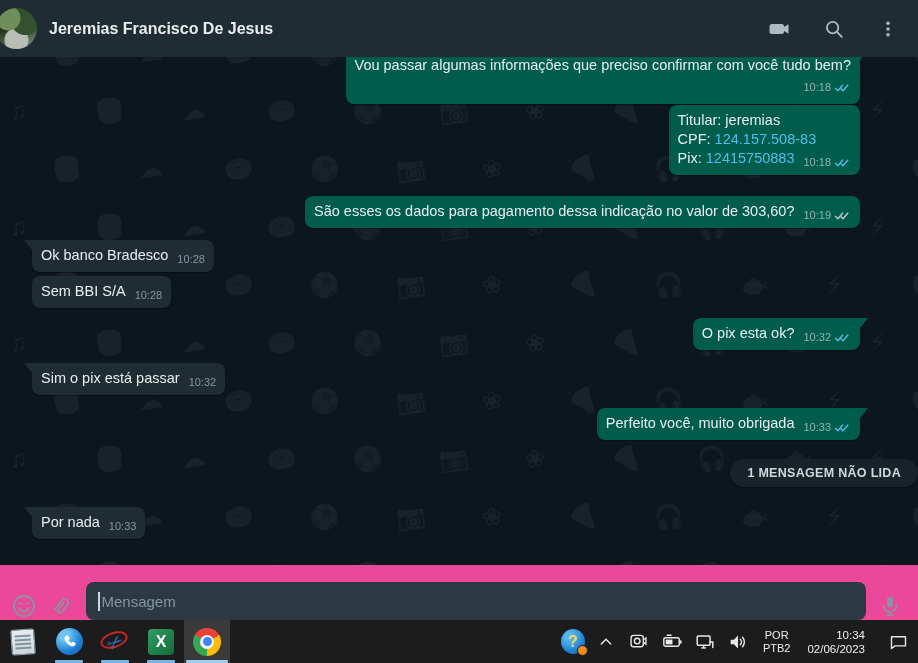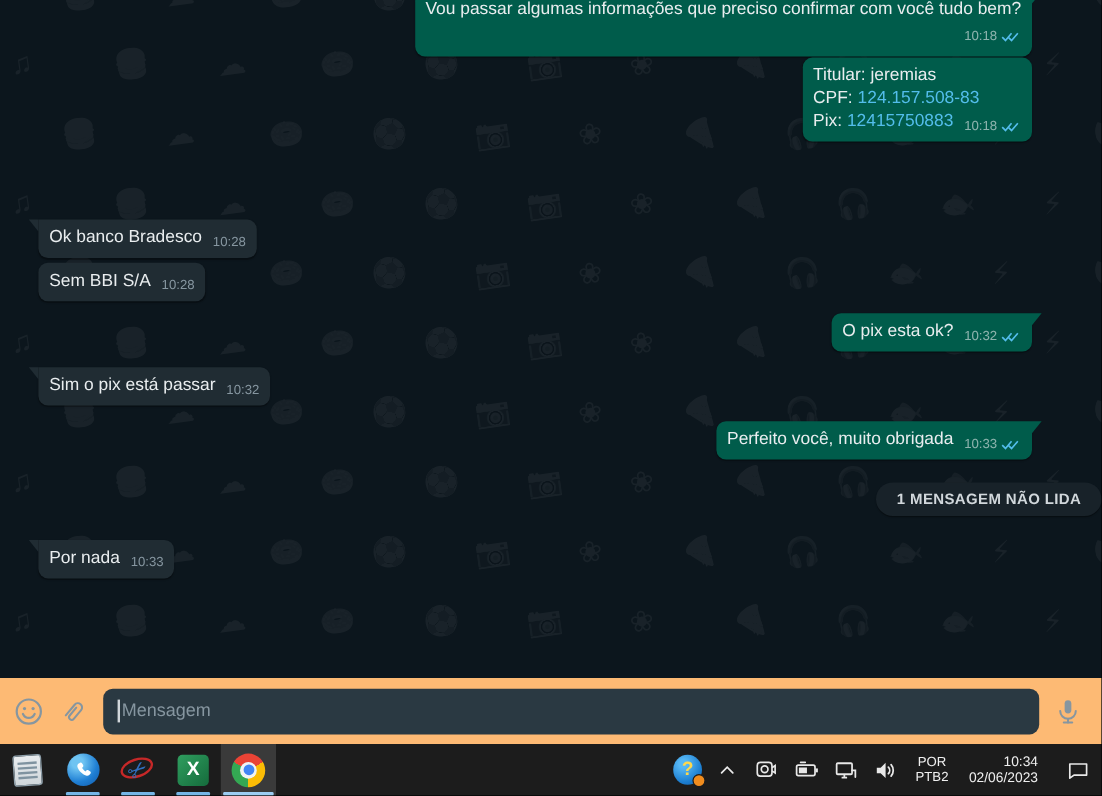--- a/index.html
+++ b/index.html
@@ -51,21 +51,21 @@
   .ticks.read svg { color:#53bdeb; }
   .ticks.delivered svg { color:#c3ccd1; }
 
   .detail-line { white-space:nowrap; }
   .link-val { color:#53bdeb; }
 
   .unread-pill { background:#182229; color:#d1d7db; font-size:12.5px; font-weight:700; letter-spacing:.3px;
                  padding:7px 17px; border-radius:14px; box-shadow:0 1px 1px rgba(0,0,0,.4); cursor:pointer; }
 
   
-  .composer { height:55px; background:#fdba74; display:flex; align-items:center; gap:10px; padding:0 14px 0 10px; flex:0 0 auto; z-index:5; }
+  .composer { height:55px; background:#ec4899; display:flex; align-items:flex-end; gap:10px; padding:0 14px 0 10px; flex:0 0 auto; z-index:5; }
   .cicon { width:28px; height:28px; display:flex; align-items:center; justify-content:center; color:#8696a0; cursor:pointer; flex:0 0 auto; }
   .input-box { flex:1 1 auto; height:38px; background:#2a3942; border-radius:8px; display:flex; align-items:center;
                padding:0 12px; cursor:text; }
   .caret { width:1.5px; height:19px; background:#d1d7db; margin-right:2px; }
   .placeholder { color:#8696a0; font-size:15px; }
 
   
   .taskbar { height:43px; background:#1c1c1c; display:flex; align-items:stretch; flex:0 0 auto; }
   .tb-apps { display:flex; align-items:stretch; }
   .tb-app { width:46px; display:flex; align-items:center; justify-content:center; position:relative; cursor:pointer; }
@@ -99,20 +99,44 @@
   .icon-help { width:25px; height:25px; border-radius:50%; background:radial-gradient(circle at 35% 30%, #56b7f5 0 15%, #1c7ed0 65%, #115ca5 100%);
                display:flex; align-items:center; justify-content:center; color:#ffd84d; font-weight:700; font-size:16px; position:relative; }
   .icon-help .badge { position:absolute; right:-3px; bottom:-2px; width:11px; height:11px; border-radius:50%;
                       background:#f08c1e; border:1px solid #1c1c1c; }
 </style>
 </head>
 <body>
 
 <div class="app">
 
+  <div class="header">
+    <div class="avatar"></div>
+    <div class="contact-name">Jeremias Francisco De Jesus</div>
+    <div class="header-actions">
+      <div class="hicon">
+        <svg width="24" height="24" viewBox="0 0 24 24" fill="currentColor">
+            <path d="M4 7h9.5A2.5 2.5 0 0 1 16 9.5v.6l4.5-2.8v9.4L16 13.9v.6a2.5 2.5 0 0 1-2.5 2.5H4a2.5 2.5 0 0 1-2.5-2.5v-5A2.5 2.5 0 0 1 4 7z"></path>
+          </svg>
+      </div>
+      <div class="hicon">
+        <svg width="22" height="22" viewBox="0 0 24 24" fill="none" stroke="currentColor" stroke-width="2">
+            <circle cx="10.5" cy="10.5" r="6.2"></circle>
+            <line x1="15.2" y1="15.2" x2="20.5" y2="20.5" stroke-linecap="round"></line>
+          </svg>
+      </div>
+      <div class="hicon">
+        <svg width="20" height="20" viewBox="0 0 24 24" fill="currentColor">
+            <circle cx="12" cy="5" r="2.1"></circle>
+            <circle cx="12" cy="12" r="2.1"></circle>
+            <circle cx="12" cy="19" r="2.1"></circle>
+          </svg>
+      </div>
+    </div>
+  </div>
 
   <div class="chat">
     <div class="wallpaper">
         <span style="left:52px;top:-18px">🍔</span>
         <span style="left:138px;top:-18px">☁</span>
         <span style="left:224px;top:-18px">🍩</span>
         <span style="left:310px;top:-18px">⚽</span>
         <span style="left:396px;top:-18px">📷</span>
         <span style="left:482px;top:-18px">❀</span>
         <span style="left:568px;top:-18px">🍕</span>
@@ -246,20 +270,33 @@
               <span class="ticks read">
                 <svg width="17" height="11" viewBox="0 0 18 12" fill="none" stroke="currentColor" stroke-width="1.5">
                   <path d="M1 6.5l3 3L9.5 3"></path>
                   <path d="M6.8 6.9l2.7 2.6L15.2 3"></path>
                 </svg>
               </span>
             </span></div>
       </div>
     </div>
 
+    <div class="mrow out" style="top:139px">
+      <div class="bubble out">
+        <span class="msg-line">São esses os dados para pagamento dessa indicação no valor de 303,60?</span><span class="meta">
+            <span class="time">10:19</span>
+            <span class="ticks delivered">
+              <svg width="17" height="11" viewBox="0 0 18 12" fill="none" stroke="currentColor" stroke-width="1.5">
+                <path d="M1 6.5l3 3L9.5 3"></path>
+                <path d="M6.8 6.9l2.7 2.6L15.2 3"></path>
+              </svg>
+            </span>
+          </span>
+      </div>
+    </div>
 
     <div class="mrow in" style="top:183px">
       <div class="bubble in tail-l">
         <span class="tail l"></span>
         <span class="msg-line">Ok banco Bradesco</span><span class="meta">
             <span class="time">10:28</span>
           </span>
       </div>
     </div>
 

